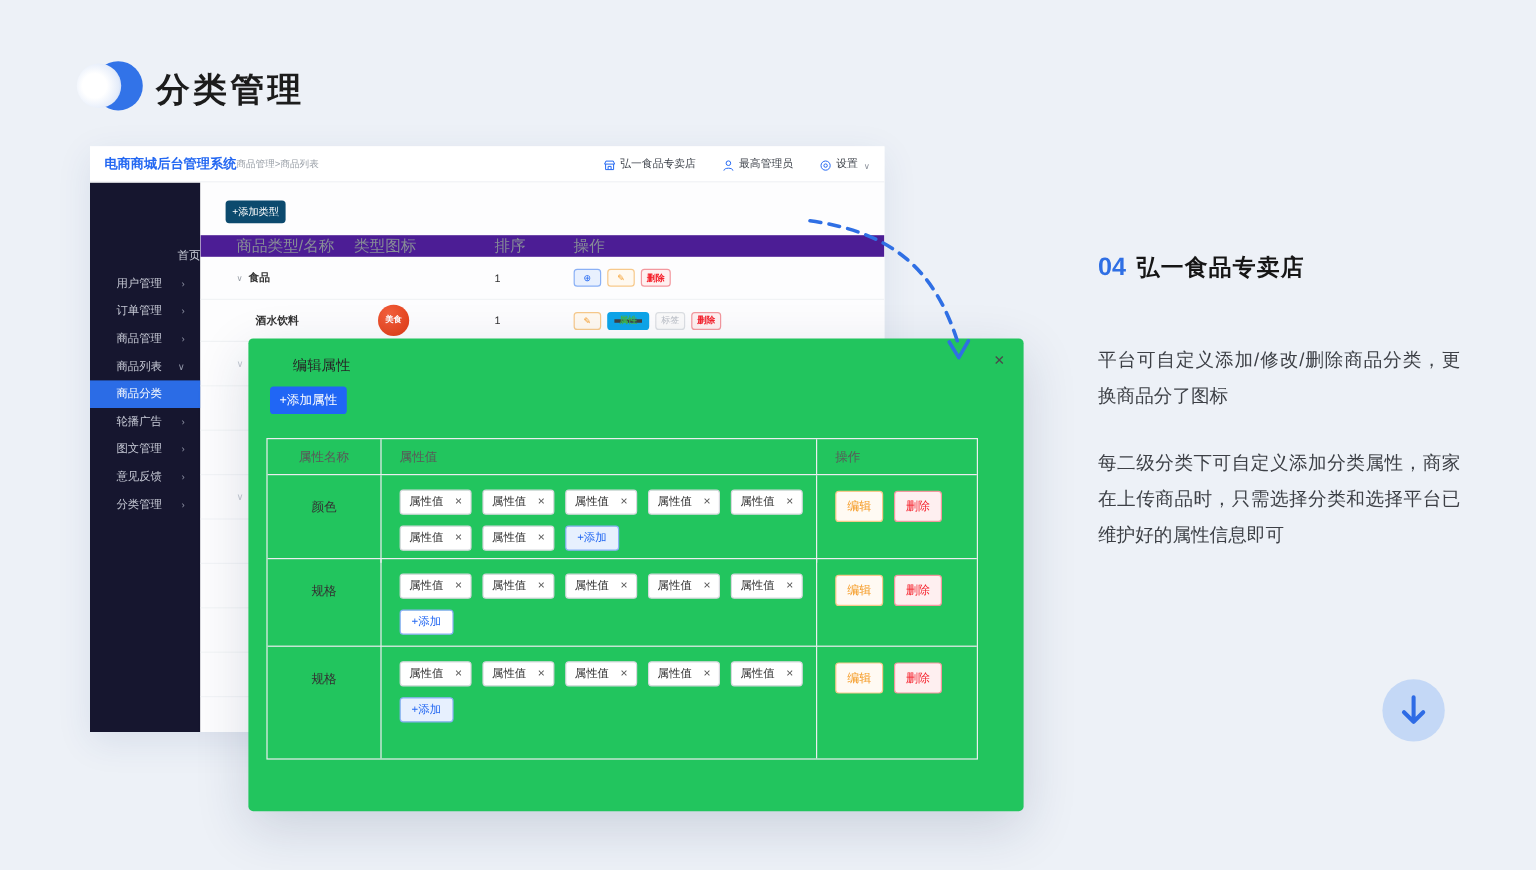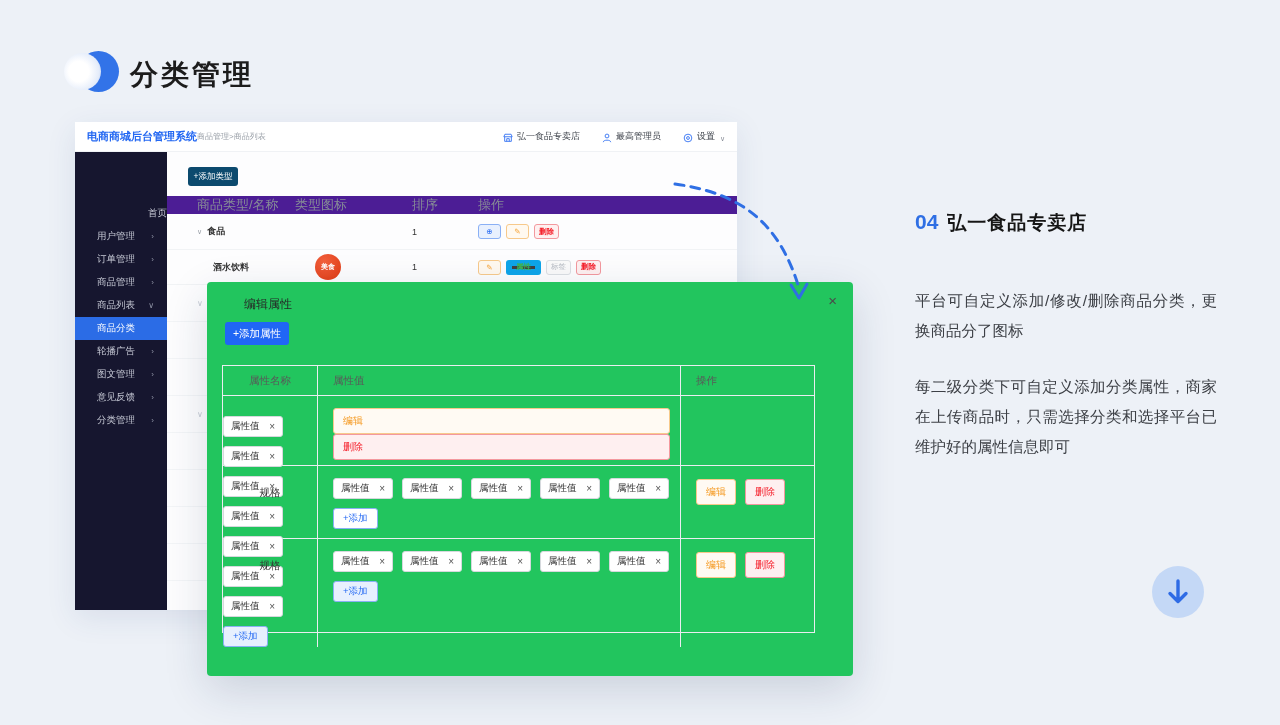--- a/index.html
+++ b/index.html
@@ -261,20 +261,21 @@
   <div class="modal-close">×</div>
   <button class="btn-add-attr">+添加属性</button>
   <div class="atable">
     <div class="ahead" id="ahead">
         <div>属性名称</div>
         <div>属性值</div>
         <div>操作</div>
       </div>
     <div id="arows">
         <div class="arow h1">
+          <div>颜色</div>
           <div>
             <div class="tagwrap">
               <span class="tag">
                 <span>属性值</span>
                 <span class="x">×</span>
               </span>
               <span class="tag">
                 <span>属性值</span>
                 <span class="x">×</span>
               </span>

